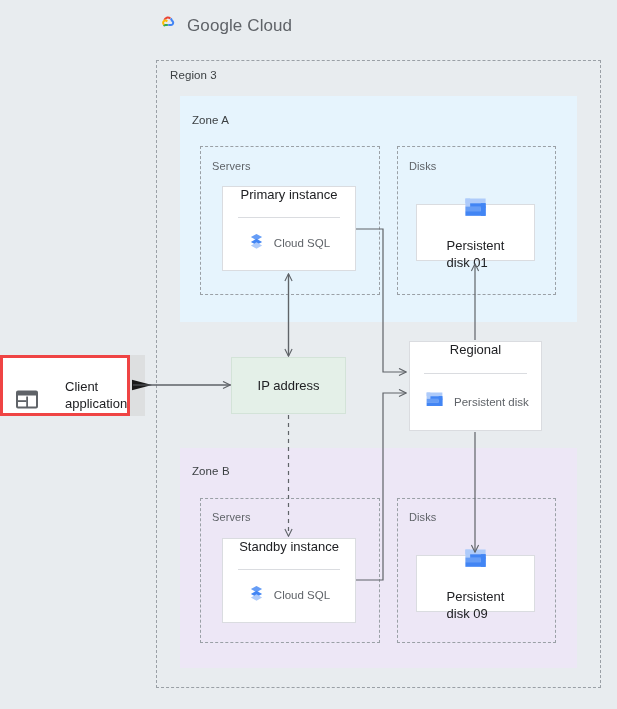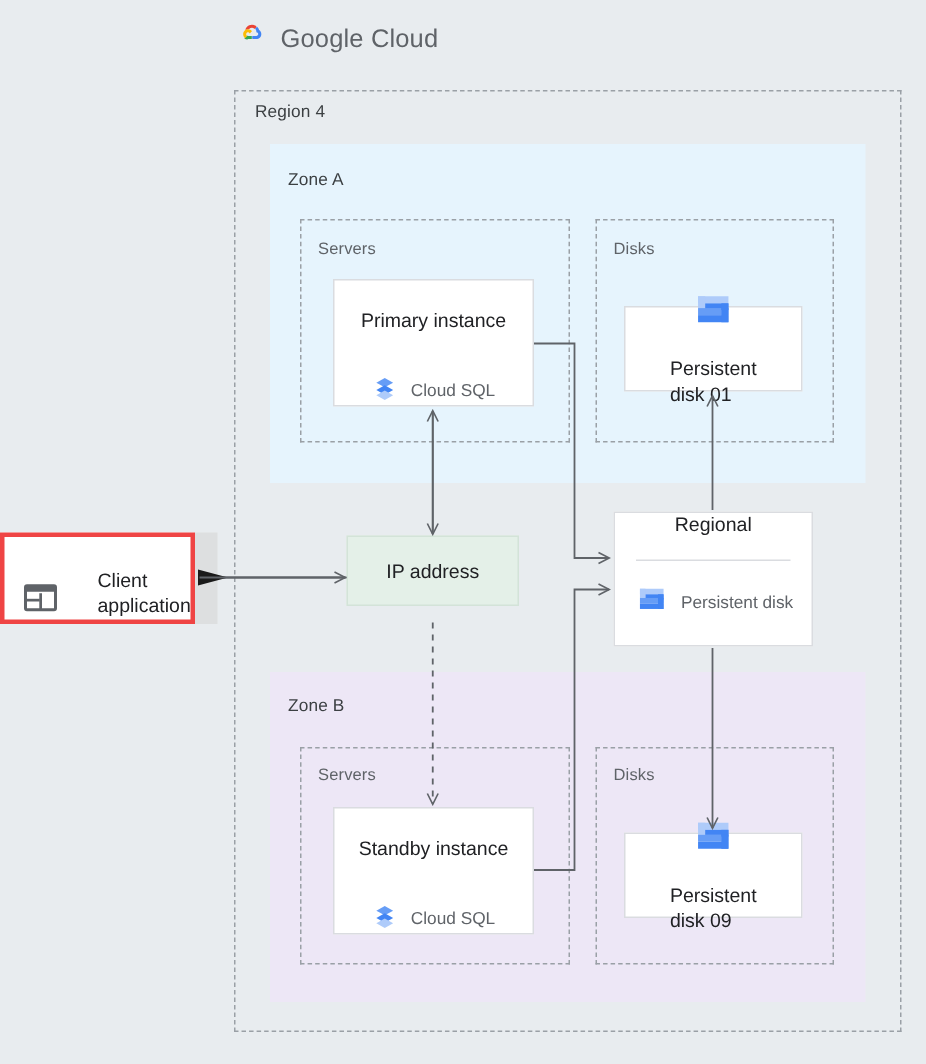--- a/index.html
+++ b/index.html
@@ -178,29 +178,29 @@
         <path d="M14.9 6.1l1.0-1.0 0.07-0.43c-1.85-1.68-4.79-1.49-6.44 0.41-0.46 0.53-0.80 1.19-0.98 1.86l0.37-0.05 2.02-0.33 0.16-0.16c0.90-0.99 2.42-1.12 3.46-0.27l0.34-0.04z" fill="#ea4335"></path>
         <path d="M17.77 7.03c-0.23-0.86-0.71-1.63-1.37-2.22l-1.41 1.41c0.59 0.49 0.93 1.22 0.92 1.99v0.25c0.70 0 1.26 0.57 1.26 1.26 0 0.70-0.57 1.24-1.26 1.24h-2.52l-0.25 0.26v1.51l0.25 0.24h2.52c1.81 0.01 3.28-1.42 3.29-3.22 0.01-1.09-0.53-2.12-1.43-2.72z" fill="#4285f4"></path>
         <path d="M10.36 13.0h2.51v-2.01h-2.51c-0.18 0-0.36-0.04-0.52-0.11l-0.36 0.11-1.42 1.41-0.12 0.34c0.57 0.43 1.26 0.67 1.97 0.66z" fill="#34a853"></path>
         <path d="M10.36 6.54c-1.81 0.01-3.26 1.49-3.25 3.30 0.01 1.01 0.48 1.96 1.28 2.58l1.46-1.46c-0.63-0.29-0.91-1.03-0.63-1.67 0.29-0.63 1.03-0.91 1.67-0.63 0.28 0.13 0.50 0.35 0.63 0.63l1.46-1.46c-0.62-0.81-1.59-1.29-2.61-1.29z" fill="#fbbc04"></path>
       </svg>
     </span>
     <span class="wordmark"><span>Google</span> <span class="w2">Cloud</span></span>
   </div>
 
   <div class="region-box" style="left:156px; top:60px; width:445px; height:628px;"></div>
-  <div class="zone-label" style="left:170px; top:69px;">Region 4</div>
+  <div class="zone-label" style="left:170px; top:69px;">Region 3</div>
 
   <div class="zone-box zone-a" style="left:180px; top:96px; width:397px; height:226px;"></div>
   <div class="zone-label" style="left:192px; top:114px;">Zone A</div>
 
   <div class="group-box" style="left:200px; top:146px; width:180px; height:149px;"></div>
   <div class="grp-label" style="left:212px; top:160px;">Servers</div>
 
-  <div class="card" style="left:222px; top:186px; width:134px; height:85px; padding-top:19px; gap:14px;">
+  <div class="card" style="left:222px; top:186px; width:134px; height:85px; gap:14px;">
     <div class="card-title">Primary instance</div>
     <div class="card-divider"></div>
     <div class="card-sub">
       <span>
         <svg width="17" height="17" viewBox="0 0 20 20" aria-hidden="true">
           <path d="M10 2.3L16.6 6 10 9.7 3.4 6z" fill="#669df6"></path>
           <path d="M10 8.0L16.6 11.7 10 15.4 3.4 11.7z" fill="#4285f4"></path>
           <path d="M10 12.2L16.6 15.9 10 19.6 3.4 15.9z" fill="#aecbfa"></path>
         </svg>
       </span>
@@ -225,21 +225,21 @@
     </span>
     <span class="disk-label"><span>Persistent</span><br><span>disk 01</span></span>
   </div>
 
   <div class="zone-box zone-b" style="left:180px; top:448px; width:397px; height:220px;"></div>
   <div class="zone-label" style="left:192px; top:465px;">Zone B</div>
 
   <div class="group-box" style="left:200px; top:498px; width:180px; height:145px;"></div>
   <div class="grp-label" style="left:212px; top:511px;">Servers</div>
 
-  <div class="card" style="left:222px; top:538px; width:134px; height:85px; padding-top:19px; gap:14px;">
+  <div class="card" style="left:222px; top:538px; width:134px; height:85px; gap:14px;">
     <div class="card-title">Standby instance</div>
     <div class="card-divider"></div>
     <div class="card-sub">
       <span>
         <svg width="17" height="17" viewBox="0 0 20 20" aria-hidden="true">
           <path d="M10 2.3L16.6 6 10 9.7 3.4 6z" fill="#669df6"></path>
           <path d="M10 8.0L16.6 11.7 10 15.4 3.4 11.7z" fill="#4285f4"></path>
           <path d="M10 12.2L16.6 15.9 10 19.6 3.4 15.9z" fill="#aecbfa"></path>
         </svg>
       </span>
@@ -277,21 +277,21 @@
           <rect x="16.8" y="8.2" width="4.2" height="7" fill="#4285f4"></rect>
           <rect x="3" y="11" width="13.8" height="4.2" fill="#669df6"></rect>
           <rect x="3" y="15.2" width="18" height="4.2" fill="#4285f4"></rect>
           <rect x="16.8" y="11" width="4.2" height="8.4" fill="#4285f4"></rect>
         </svg>
       </span>
       <span class="sub-label">Persistent disk</span>
     </div>
   </div>
 
-  <div class="ip-box" style="left:231px; top:357px; width:115px; height:47px;justify-content:center;">
+  <div class="ip-box" style="left:231px; top:357px; width:115px; height:57px;justify-content:center;">
     <span class="ip-label">IP address</span>
   </div>
 
   <div class="client-shade" style="left:129px; top:355px; width:16px; height:61px;"></div>
   <div class="client-box" style="left:0px; top:355px; width:130px; height:61px;">
     <span>
       <svg width="22" height="19" viewBox="0 0 22 19" aria-hidden="true">
         <rect x="1" y="1.5" width="20" height="16" rx="1" fill="none" stroke="#5f6368" stroke-width="2"></rect>
         <rect x="1" y="1.5" width="20" height="4" fill="#5f6368"></rect>
         <rect x="10.2" y="6.5" width="1.8" height="11" fill="#5f6368"></rect>

